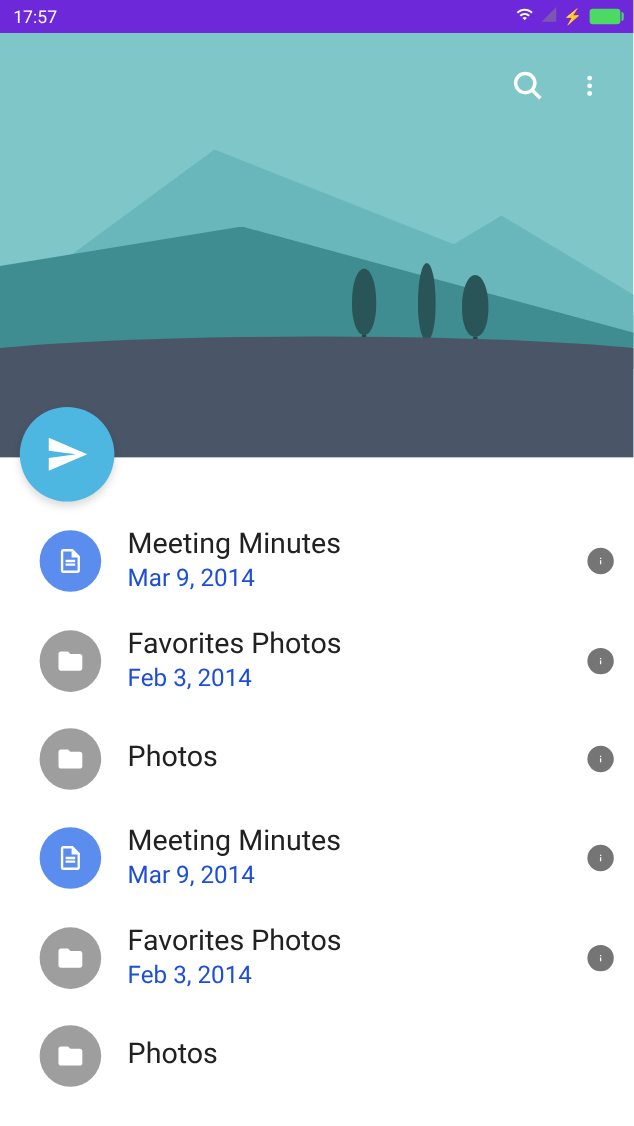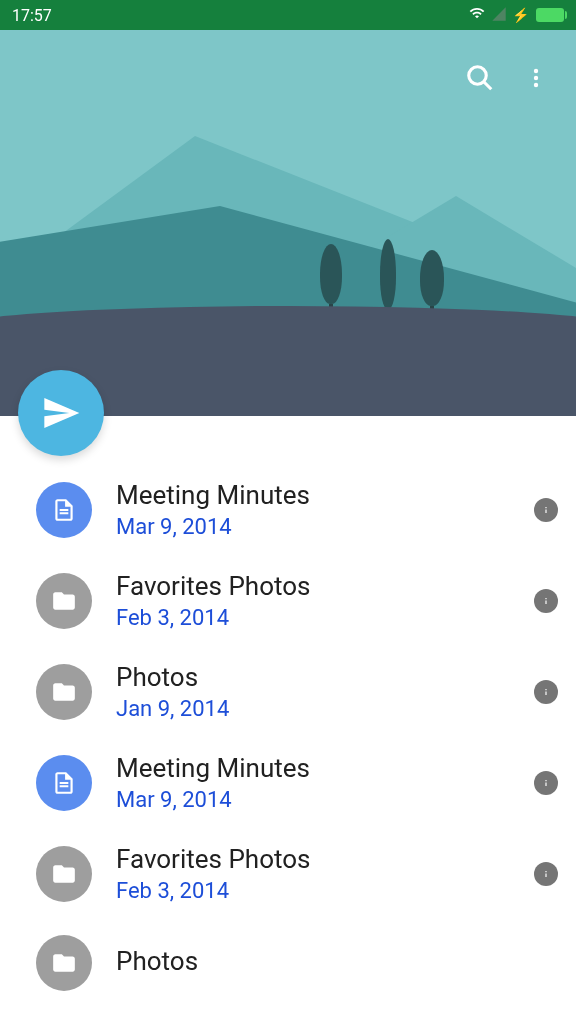--- a/index.html
+++ b/index.html
@@ -6,21 +6,21 @@
     body {
       width: 576px;
       height: 1024px;
       font-family: Roboto, -apple-system, sans-serif;
       background: #fff;
       overflow: hidden;
       position: relative;
     }
     .status-bar {
       height: 30px;
-      background: #15803d;
+      background: #6d28d9;
       color: #fff;
       display: flex;
       align-items: center;
       padding: 0 12px;
       font-size: 16px;
       justify-content: space-between;
     }
     .status-right { display: flex; align-items: center; gap: 6px; }
     .signal-icon { opacity: 0.5; font-size: 14px; }
     .battery {
@@ -246,21 +246,20 @@
   </div>
 
   <div class="list-item">
     <div class="avatar avatar-grey">
       <svg width="26" height="26" viewBox="0 0 24 24" fill="#fff">
           <path d="M10 4H4c-1.1 0-2 .9-2 2v12c0 1.1.9 2 2 2h16c1.1 0 2-.9 2-2V8c0-1.1-.9-2-2-2h-8l-2-2z"></path>
         </svg>
     </div>
     <div class="item-text">
       <div class="item-title">Photos</div>
-      <div class="item-sub">Jan 9, 2014</div>
     </div>
     <div class="info-btn">
       <svg viewBox="0 0 24 24" fill="#fff">
           <path d="M11 7h2v2h-2zm0 4h2v6h-2z"></path>
         </svg>
     </div>
   </div>
 
   <div class="list-item">
     <div class="avatar avatar-blue">

